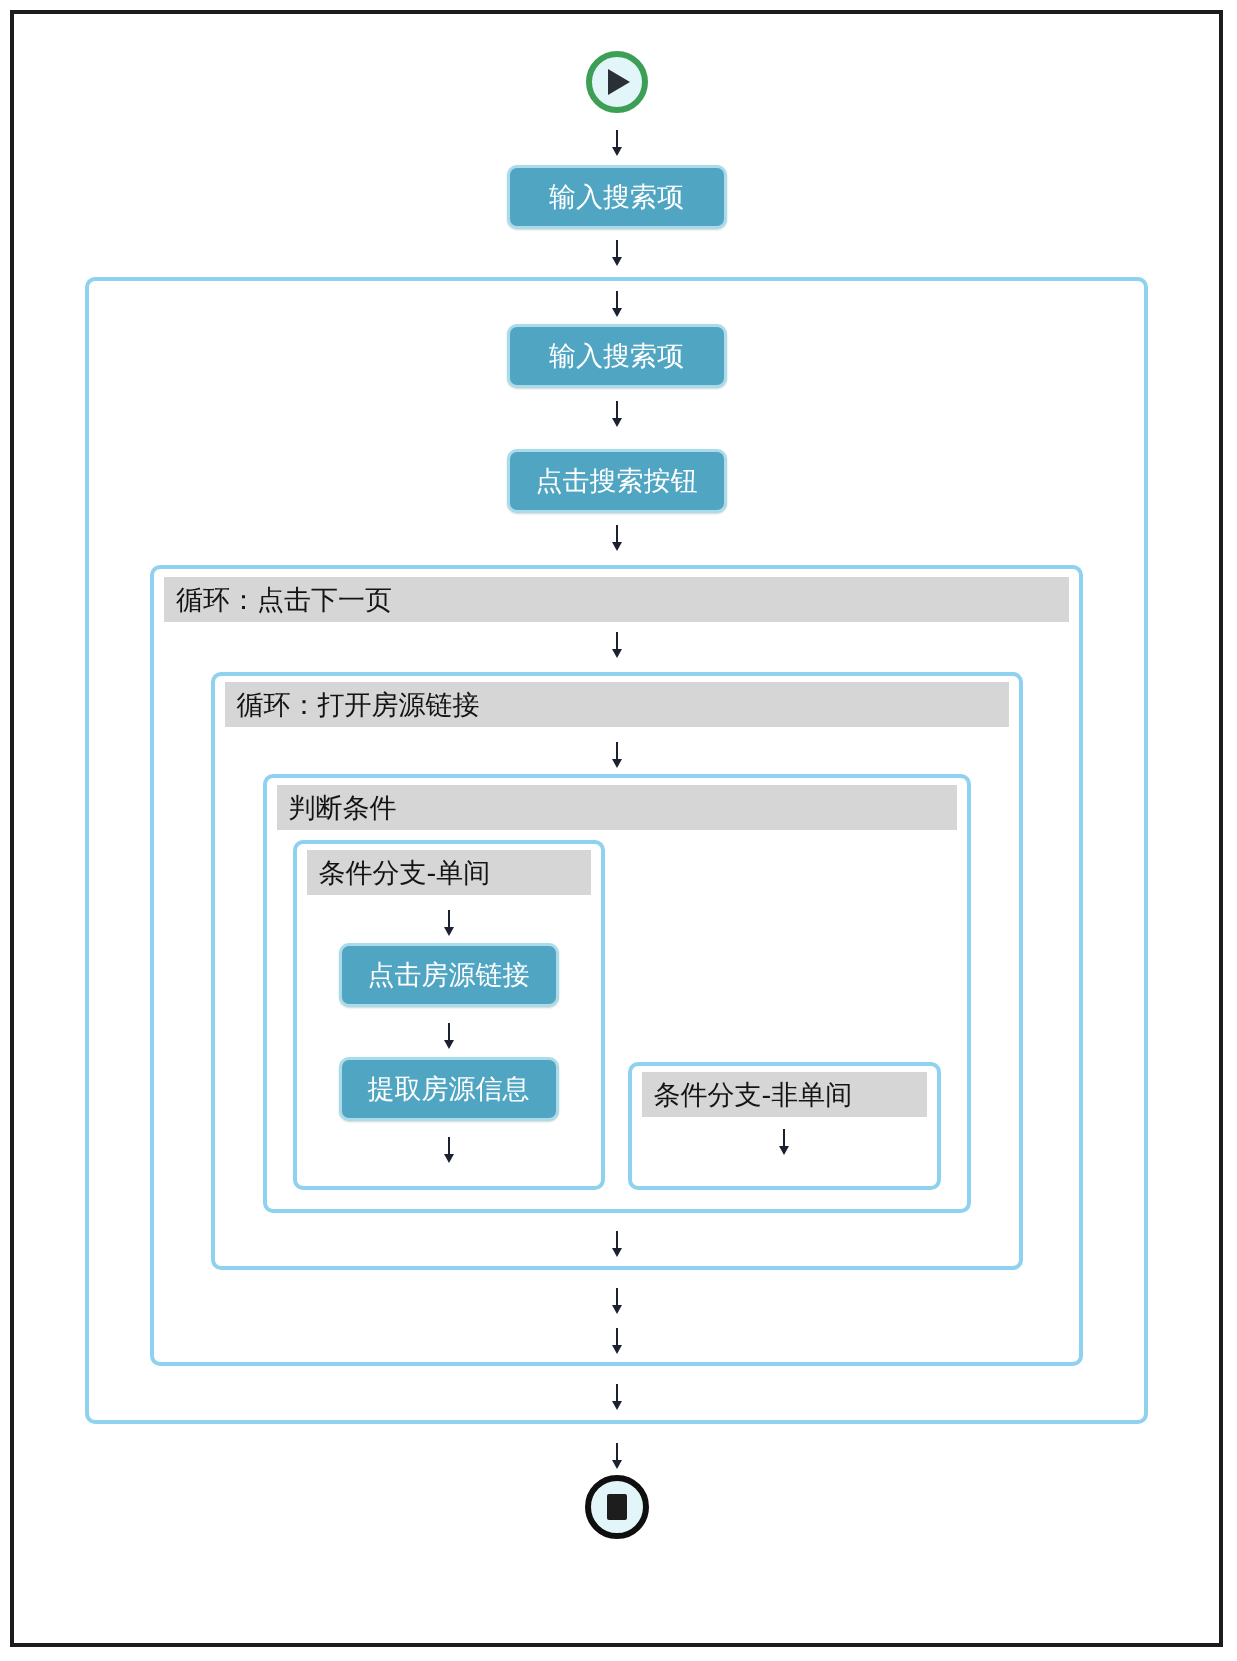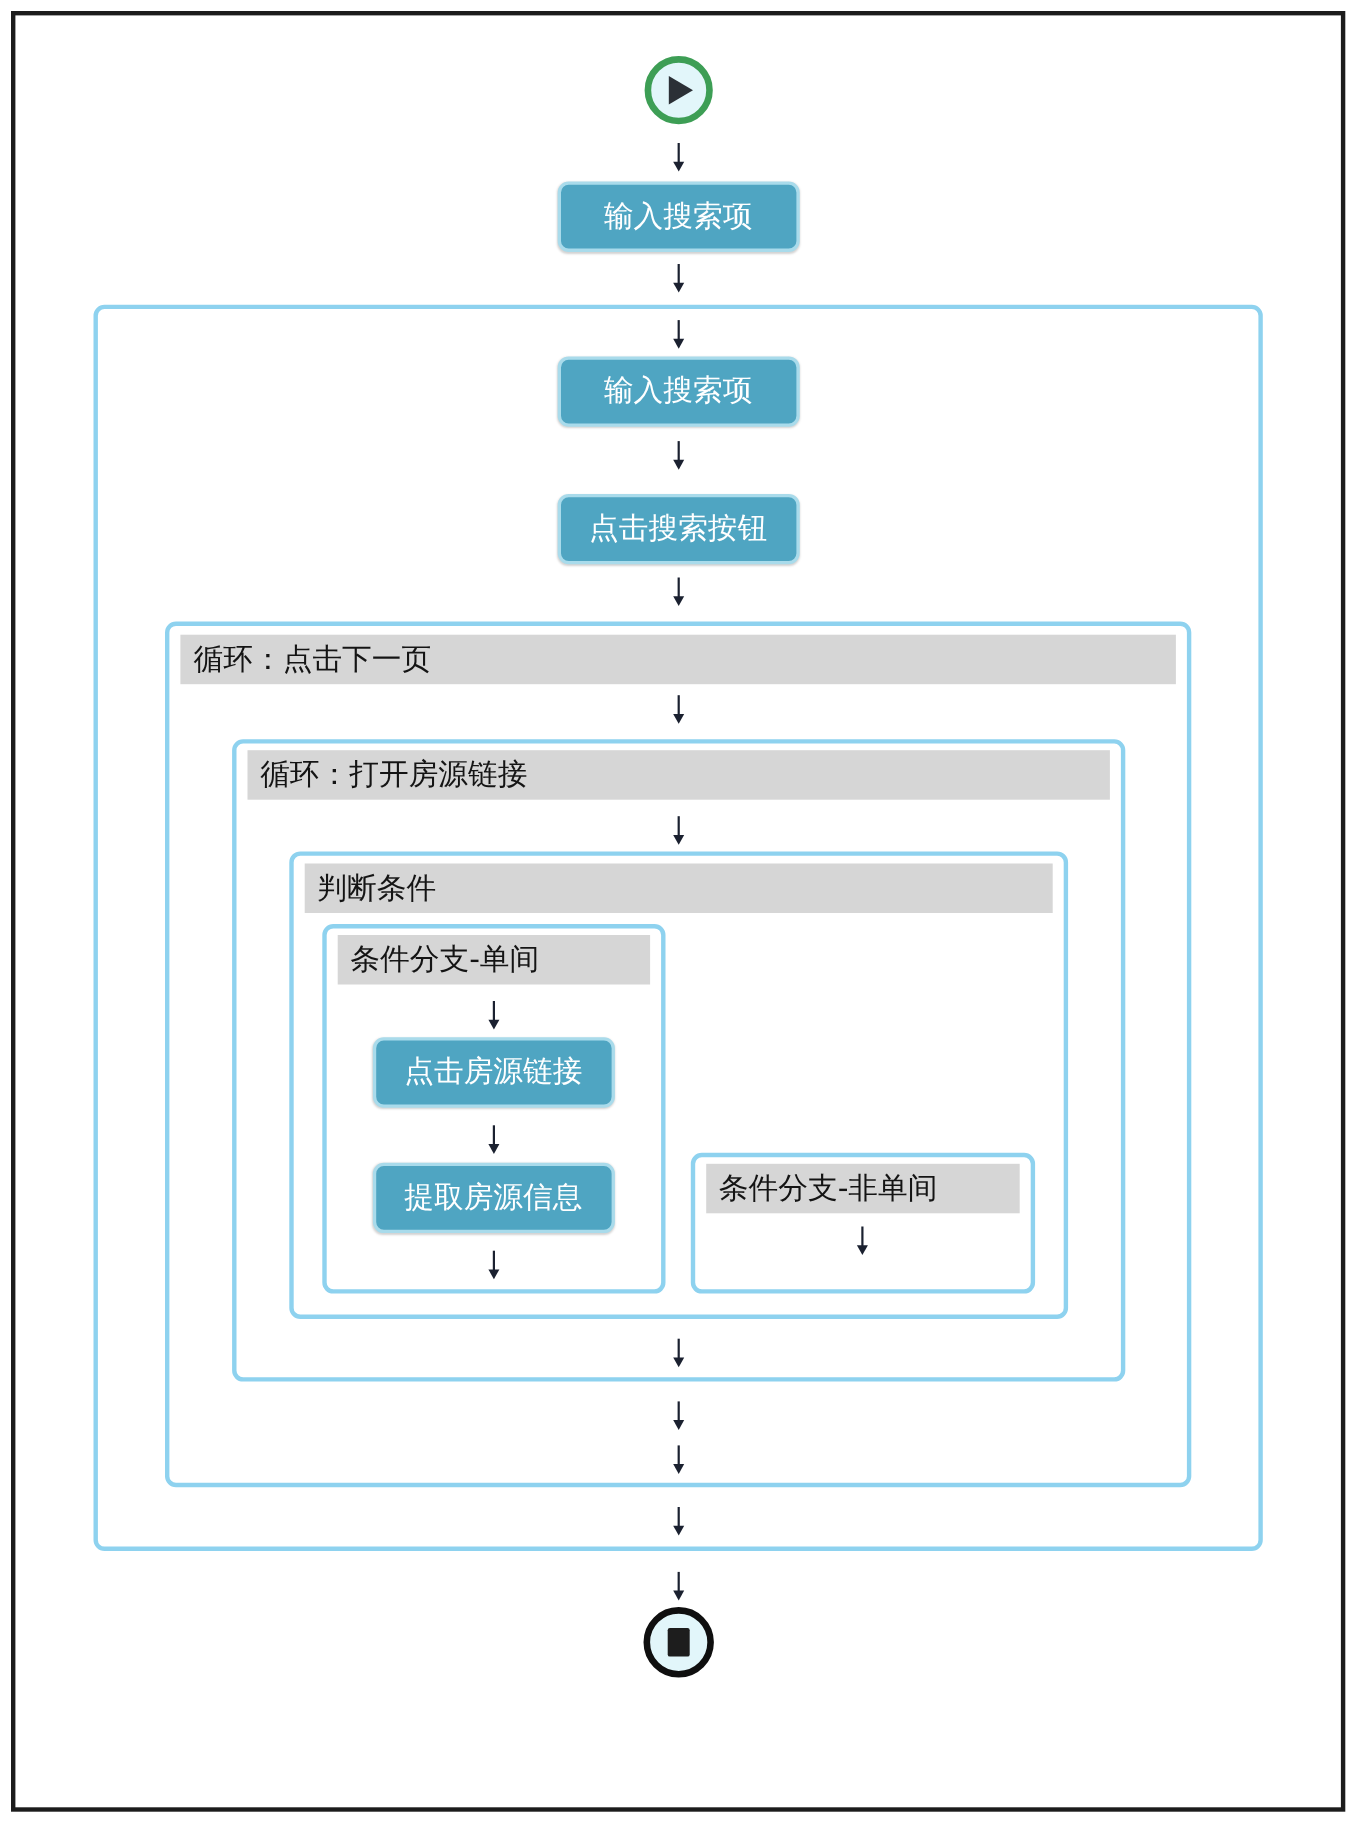--- a/index.html
+++ b/index.html
@@ -146,21 +146,21 @@
           <div class="arrow" style="margin-top:15px">
             <span class="shaft"></span>
               <span class="head"></span>
           </div>
 
           <div class="loop-box w-c4" style="margin-top:6px;padding-bottom:19px">
             <div class="box-header" style="margin-top:7px">判断条件</div>
 
             <div class="branch-row">
 
-              <div class="loop-box w-bl" style="padding-bottom:9px">
+              <div class="loop-box w-bl" style="padding-bottom:23px">
                 <div class="box-header" style="margin-top:6px">条件分支-单间</div>
 
                 <div class="arrow" style="margin-top:15px">
                   <span class="shaft"></span>
                     <span class="head"></span>
                 </div>
 
                 <div class="step" style="margin-top:7px">点击房源链接</div>
 
                 <div class="arrow" style="margin-top:16px">

